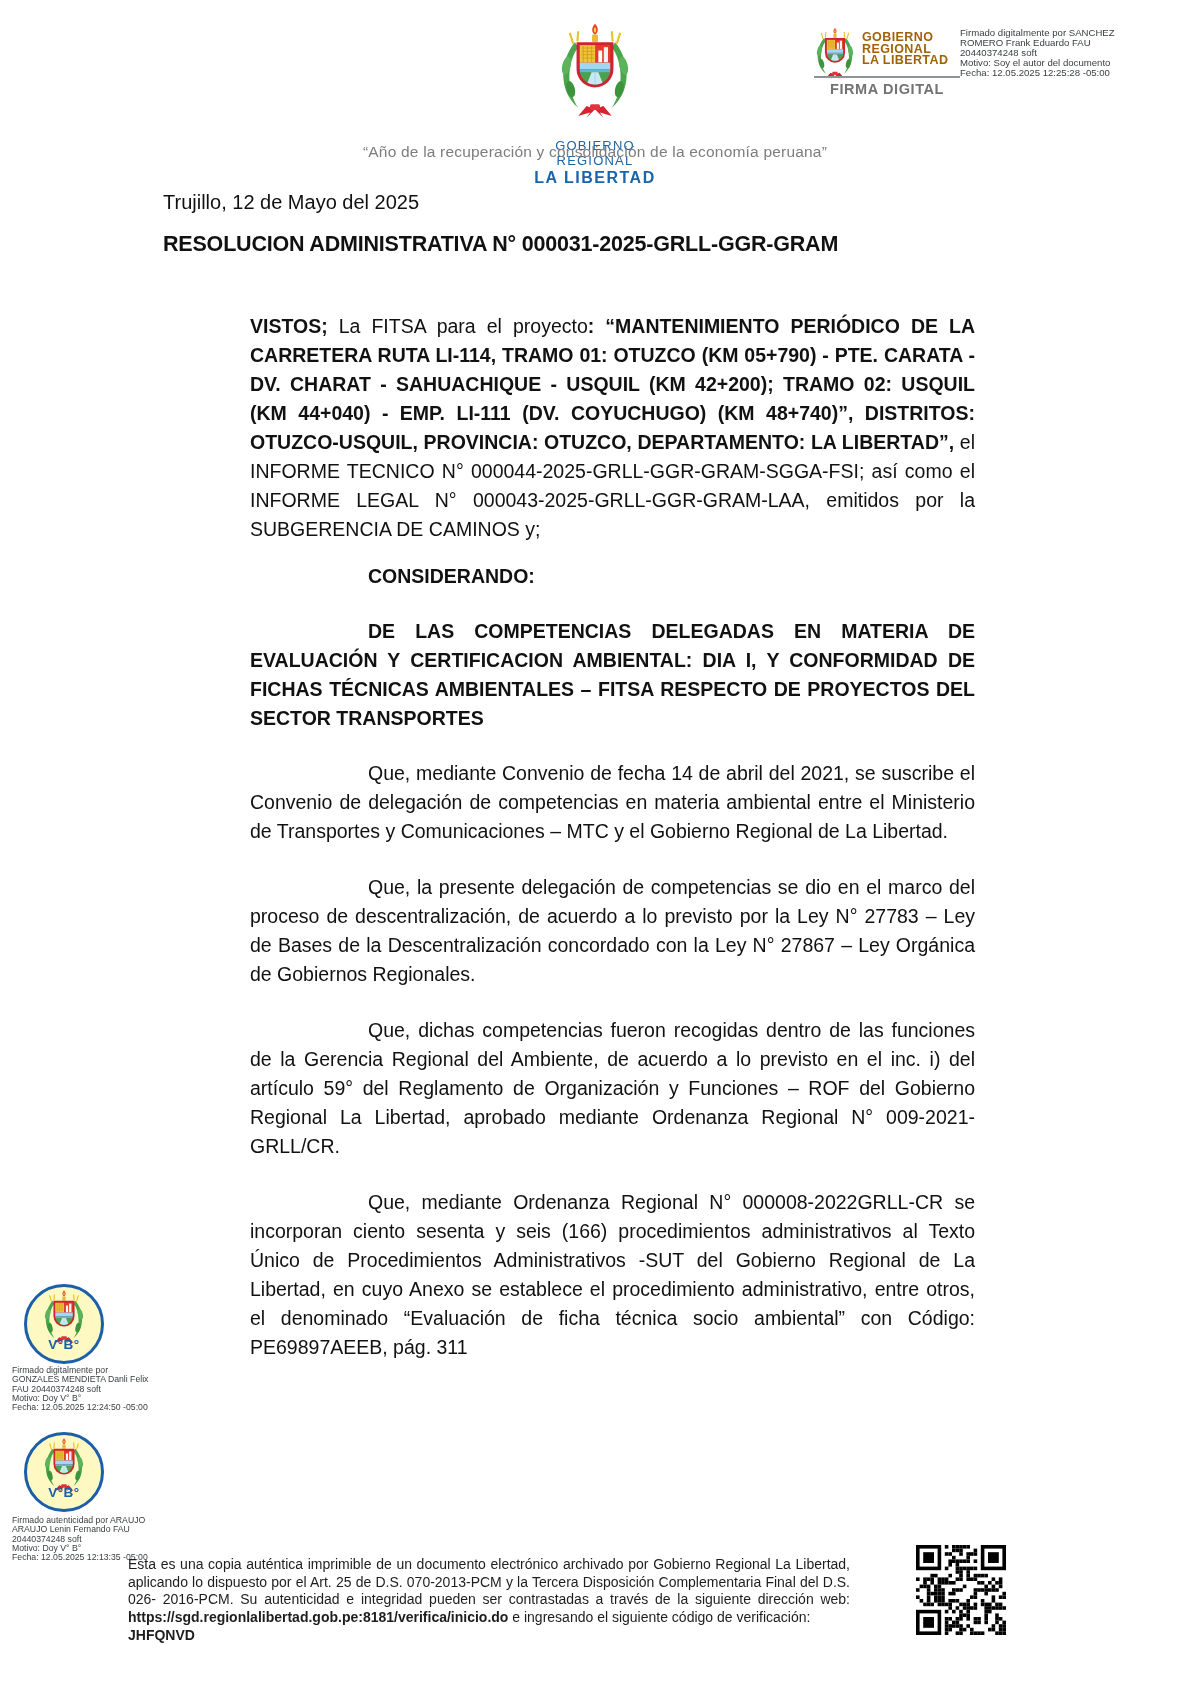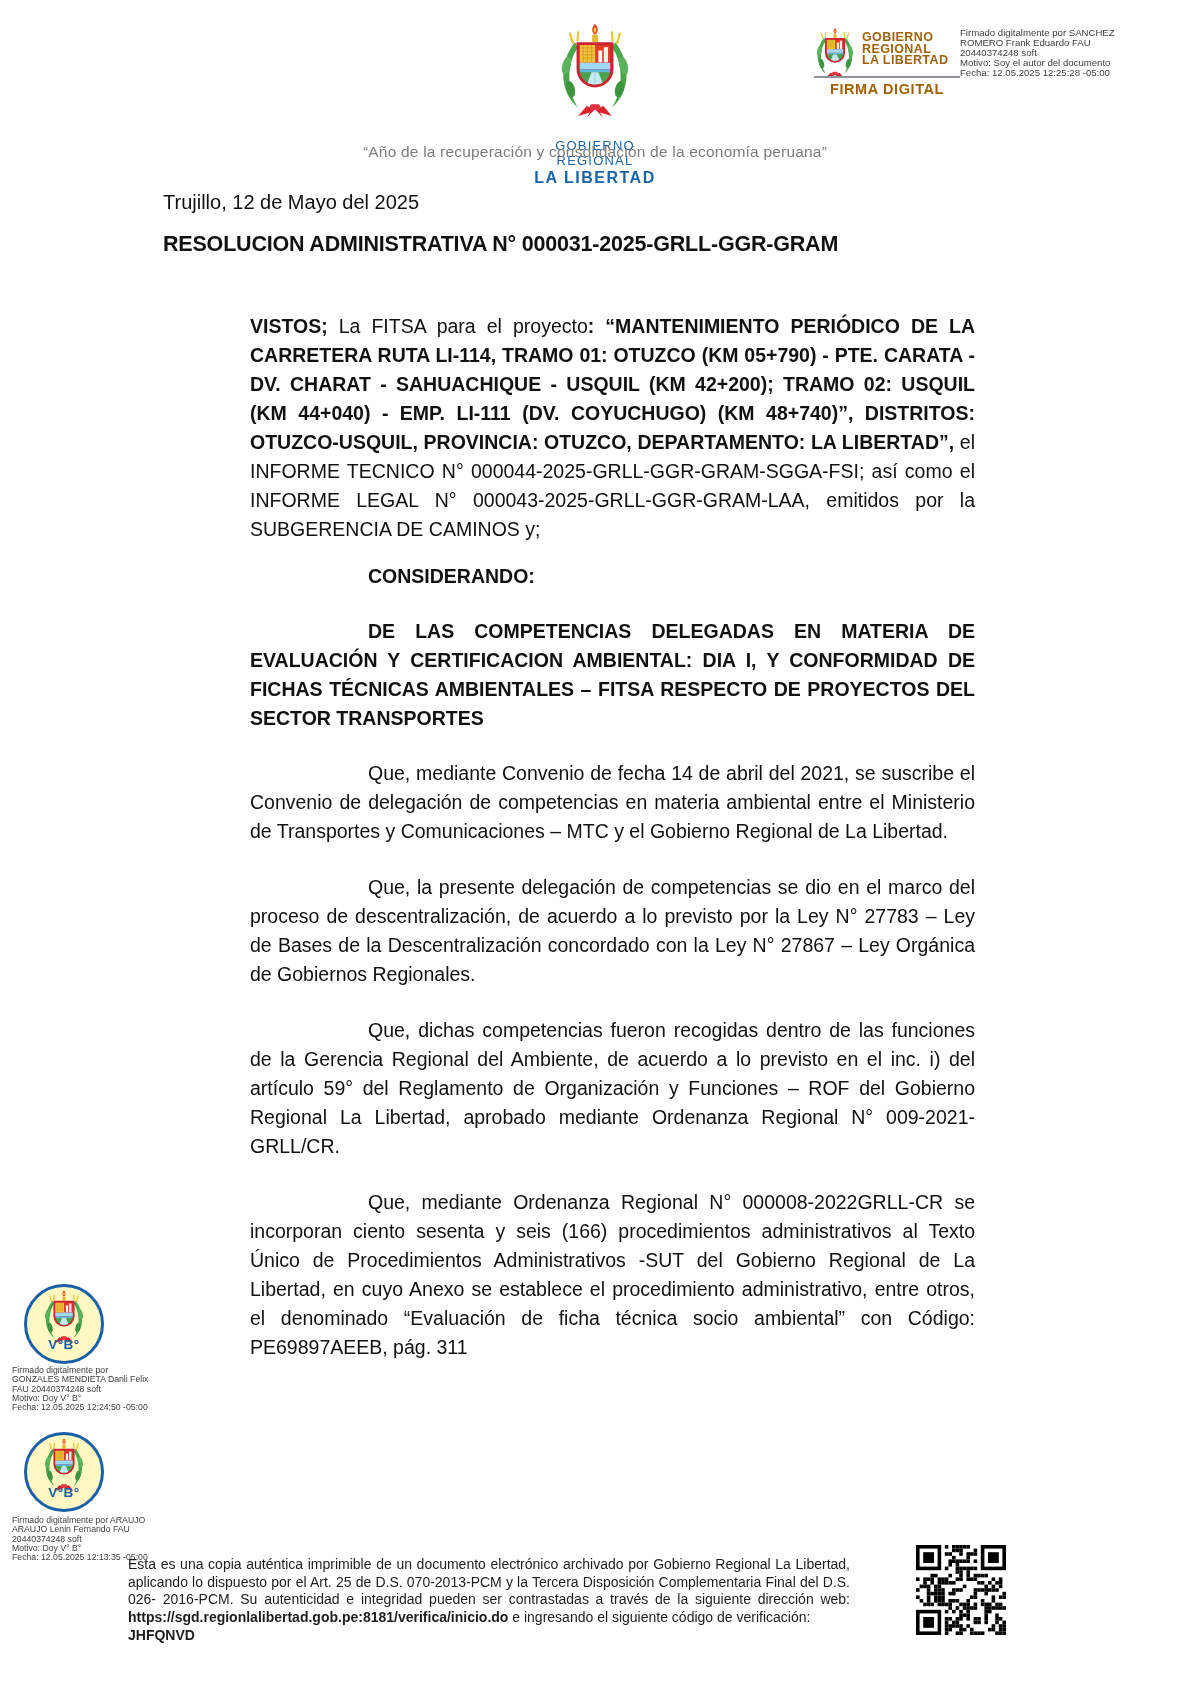--- a/index.html
+++ b/index.html
@@ -10,21 +10,21 @@
   }
   .b{font-weight:bold;}
   
   .main-logo{position:absolute;left:520px;top:22px;width:150px;text-align:center;}
   .main-logo .caption1{font-size:13px;font-weight:normal;color:#1a64a8;letter-spacing:1.2px;margin-top:13px;}
   .main-logo .caption2{font-size:16px;font-weight:bold;color:#1a64a8;letter-spacing:1.5px;margin-top:1px;}
   .sig-block{position:absolute;left:812px;top:24px;width:370px;}
   .sig-block .mini-escudo{position:absolute;left:0;top:3px;}
   .sig-block .logo-text{position:absolute;left:50px;top:8px;font-size:12.5px;line-height:11.5px;font-weight:bold;color:#a16207;letter-spacing:.4px;}
   .sig-block .divider{position:absolute;left:2px;top:52px;width:146px;height:2px;background:#8d9398;}
-  .sig-block .firma{position:absolute;left:2px;top:57px;width:146px;text-align:center;font-size:14.5px;font-weight:bold;color:#a16207;letter-spacing:.6px;}
+  .sig-block .firma{position:absolute;left:2px;top:57px;width:146px;text-align:center;font-size:14.5px;font-weight:bold;color:#737373;letter-spacing:.6px;}
   .sig-block .sig-text{position:absolute;left:148px;top:4px;width:220px;font-size:9.6px;line-height:9.9px;color:#3c4043;}
   .year-quote{position:absolute;left:0;top:143px;width:100%;text-align:center;
     font-size:15.5px;font-weight:normal;color:#7d7d7d;letter-spacing:.2px;}
   
   .doc{position:absolute;left:0;top:188px;width:1020px;font-size:19.5px;line-height:29px;}
   .doc-date{margin-left:163px;font-size:20px;}
   .doc-title{margin-left:163px;margin-top:13px;font-size:21.5px;font-weight:bold;letter-spacing:-.2px;}
   .content{margin-left:250px;width:725px;margin-top:53px;}
   .para{text-align:justify;margin:0 0 27px 0;}
   .para.indent{text-indent:118px;}
@@ -149,21 +149,21 @@
     <div>Fecha: 12.05.2025 12:24:50 -05:00</div>
   </div>
 
   <div class="seal seal-2">
     <svg width="48" height="57" viewBox="0 0 100 118">
         <use href="#escudo"></use>
       </svg>
     <div class="vb">V°B°</div>
   </div>
   <div class="stamp-text stamp-text-2">
-    <div>Firmado digitalmente por ARAUJO</div>
+    <div>Firmado autenticidad por ARAUJO</div>
     <div>ARAUJO Lenin Fernando FAU</div>
     <div>20440374248 soft</div>
     <div>Motivo: Doy V° B°</div>
     <div>Fecha: 12.05.2025 12:13:35 -05:00</div>
   </div>
 
   <div class="footer-note">
     <span>Esta es una copia auténtica imprimible de un documento electrónico archivado por Gobierno Regional La Libertad, aplicando lo dispuesto por el Art. 25 de D.S. 070-2013-PCM y la Tercera Disposición Complementaria Final del D.S. 026- 2016-PCM. Su autenticidad e integridad pueden ser contrastadas a través de la siguiente dirección web: </span><a href="#">https://sgd.regionlalibertad.gob.pe:8181/verifica/inicio.do</a><span> e ingresando el siguiente código de verificación: </span><span class="code">JHFQNVD</span>
   </div>
 

